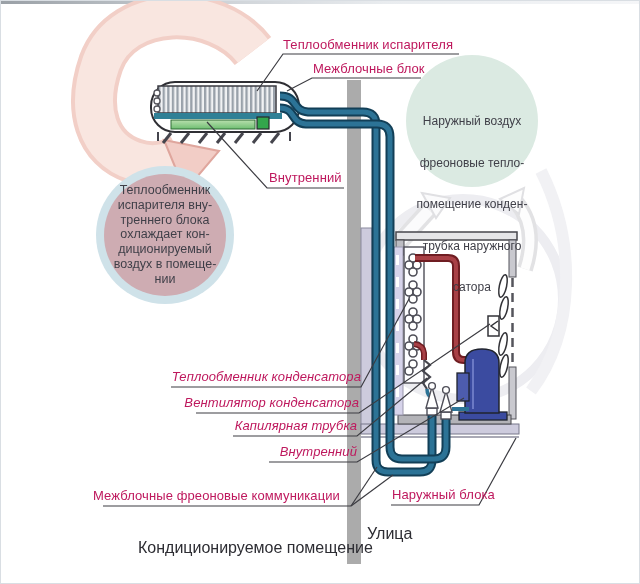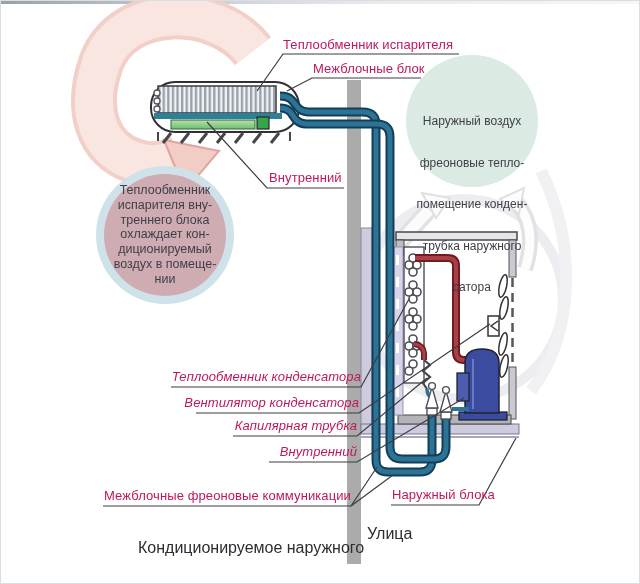--- a/index.html
+++ b/index.html
@@ -217,25 +217,25 @@
   <div class="lbl" style="left:268px;top:170px">Внутренний</div>
 
   <div class="lbl lbl-r" style="left:160px;top:369px;width:200px">Теплообменник конденсатора</div>
 
   <div class="lbl lbl-r" style="left:160px;top:395px;width:198px">Вентилятор конденсатора</div>
 
   <div class="lbl lbl-r" style="left:160px;top:418px;width:196px">Капилярная трубка</div>
 
   <div class="lbl lbl-r" style="left:160px;top:444px;width:196px">Внутренний</div>
 
-  <div class="lbl" style="left:103px;top:488px">Межблочные фреоновые коммуникации</div>
+  <div class="lbl" style="left:92px;top:488px">Межблочные фреоновые коммуникации</div>
 
   <div class="lbl" style="left:391px;top:487px">Наружный блока</div>
 
-  <div class="big-lbl" style="left:137px;top:538px">Кондиционируемое наружного</div>
+  <div class="big-lbl" style="left:137px;top:538px">Кондиционируемое помещение</div>
 
   <div class="big-lbl" style="left:366px;top:524px">Улица</div>
 
   <div class="callout-text" style="left:102px;top:182px;width:124px">
     <div>Теплообменник</div>
     <div>испарителя вну-</div>
     <div>треннего блока</div>
     <div>охлаждает кон-</div>
     <div>диционируемый</div>
     <div>воздух в помеще-</div>

